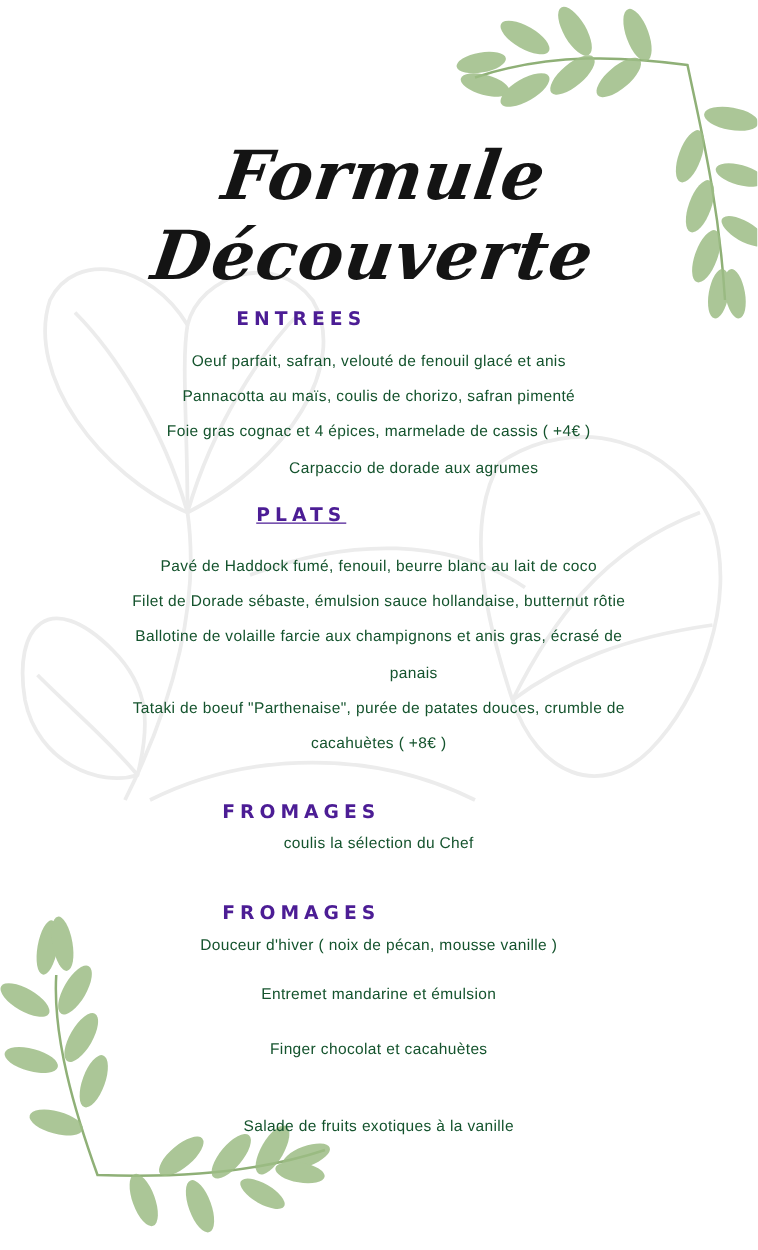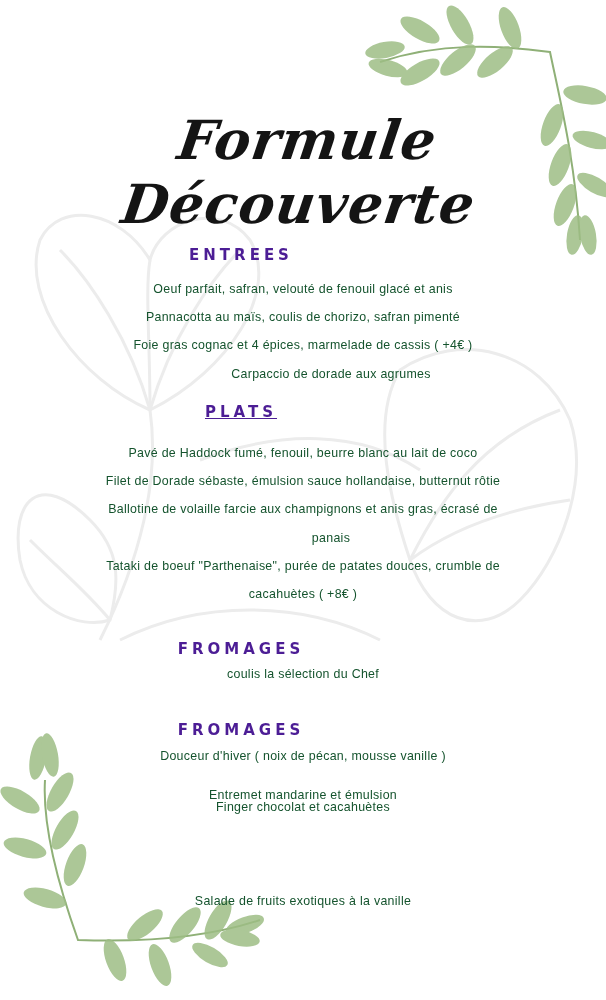--- a/index.html
+++ b/index.html
@@ -96,14 +96,14 @@
 <div class="item" style="top:530px;padding-left:28px;">panais</div>
 <div class="item" style="top:558px;">Tataki de boeuf "Parthenaise", purée de patates douces, crumble de</div>
 <div class="item" style="top:586px;">cacahuètes ( +8€ )</div>
 
 <div class="section-h" style="top:640px;">FROMAGES</div>
 <div class="item" style="top:666px;">coulis la sélection du Chef</div>
 
 <div class="section-h" style="top:721px;">FROMAGES</div>
 <div class="item" style="top:748px;">Douceur d'hiver ( noix de pécan, mousse vanille )</div>
 <div class="item" style="top:787px;">Entremet mandarine et émulsion</div>
-<div class="item" style="top:799px;">Finger chocolat et cacahuètes</div>
+<div class="item" style="top:831px;">Finger chocolat et cacahuètes</div>
 <div class="item" style="top:893px;">Salade de fruits exotiques à la vanille</div>
 
 </body></html>

